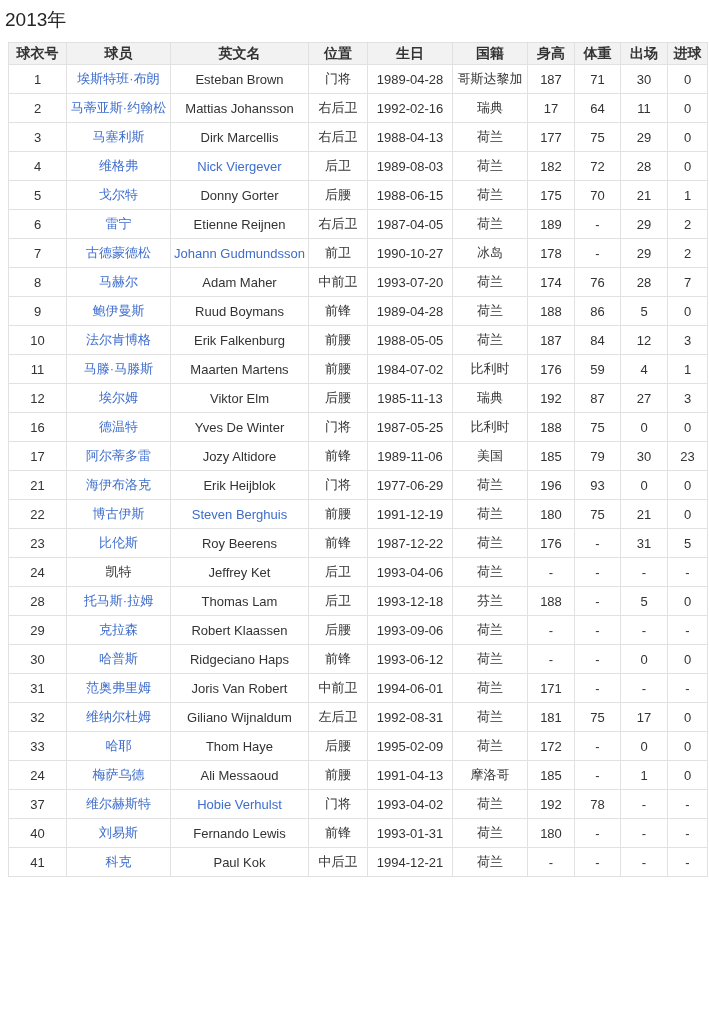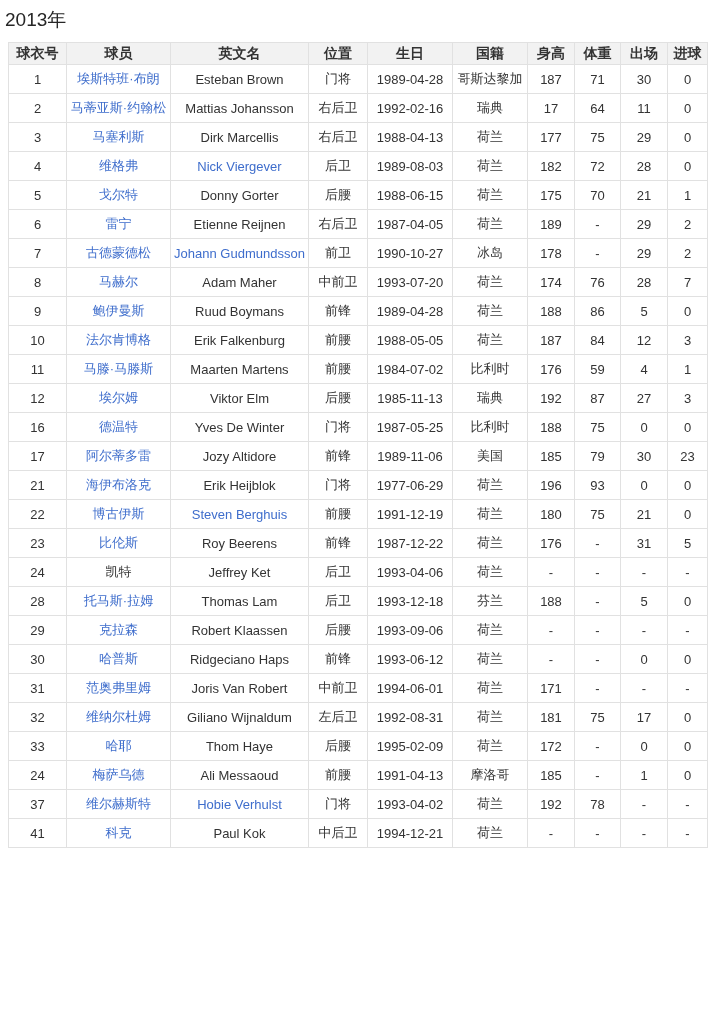--- a/index.html
+++ b/index.html
@@ -398,20 +398,32 @@
           <td><a class="lnk" href="javascript:void(0)">Hobie Verhulst</a></td>
           <td>门将</td>
           <td>1993-04-02</td>
           <td>荷兰</td>
           <td>192</td>
           <td>78</td>
           <td>-</td>
           <td>-</td>
         </tr>
         <tr>
+          <td>40</td>
+          <td><a class="lnk" href="javascript:void(0)">刘易斯</a></td>
+          <td>Fernando Lewis</td>
+          <td>前锋</td>
+          <td>1993-01-31</td>
+          <td>荷兰</td>
+          <td>180</td>
+          <td>-</td>
+          <td>-</td>
+          <td>-</td>
+        </tr>
+        <tr>
           <td>41</td>
           <td><a class="lnk" href="javascript:void(0)">科克</a></td>
           <td>Paul Kok</td>
           <td>中后卫</td>
           <td>1994-12-21</td>
           <td>荷兰</td>
           <td>-</td>
           <td>-</td>
           <td>-</td>
           <td>-</td>

